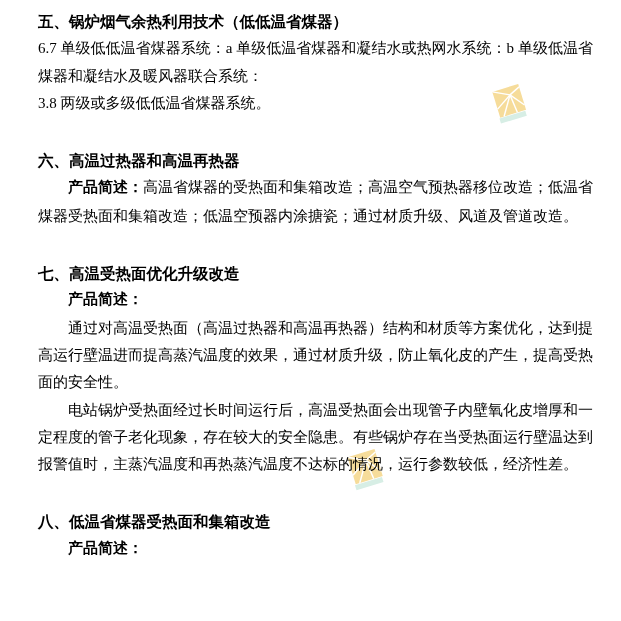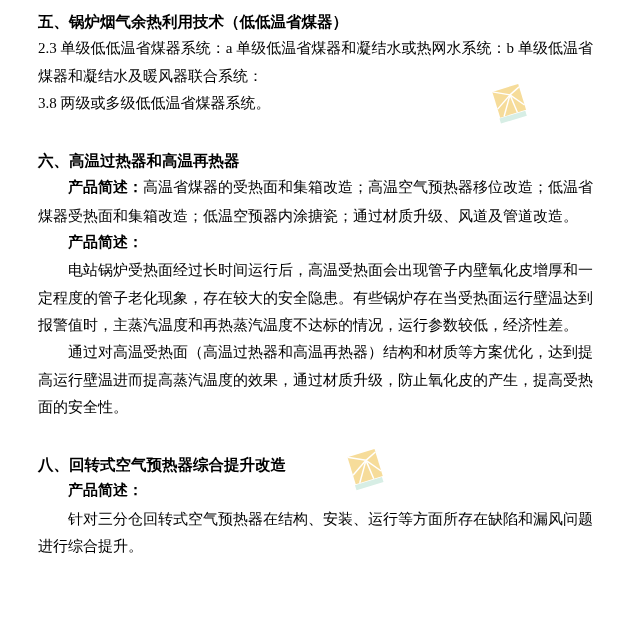--- a/index.html
+++ b/index.html
@@ -80,27 +80,27 @@
       <line x1="23" y1="11" x2="25" y2="30"></line>
       <line x1="23" y1="11" x2="34" y2="25"></line>
       <line x1="23" y1="11" x2="34" y2="6"></line>
     </g>
   </g>
 </svg>
 
 <div class="doc">
 
   <h2 class="first">五、锅炉烟气余热利用技术（低低温省煤器）</h2>
-  <p>2.3 单级低低温省煤器系统：a 单级低温省煤器和凝结水或热网水系统：b 单级低温省煤器和凝结水及暖风器联合系统：</p>
+  <p>6.7 单级低低温省煤器系统：a 单级低温省煤器和凝结水或热网水系统：b 单级低温省煤器和凝结水及暖风器联合系统：</p>
   <p>3.8 两级或多级低低温省煤器系统。</p>
 
   <h2>六、高温过热器和高温再热器</h2>
   <p class="indent"><span class="bold">产品简述：</span><span>高温省煤器的受热面和集箱改造；高温空气预热器移位改造；低温省煤器受热面和集箱改造；低温空预器内涂搪瓷；通过材质升级、风道及管道改造。</span></p>
 
+  <h2>七、高温受热面优化升级改造</h2>
   <p class="indent bold">产品简述：</p>
+  <p class="indent">通过对高温受热面（高温过热器和高温再热器）结构和材质等方案优化，达到提高运行壁温进而提高蒸汽温度的效果，通过材质升级，防止氧化皮的产生，提高受热面的安全性。</p>
   <p class="indent">电站锅炉受热面经过长时间运行后，高温受热面会出现管子内壁氧化皮增厚和一定程度的管子老化现象，存在较大的安全隐患。有些锅炉存在当受热面运行壁温达到报警值时，主蒸汽温度和再热蒸汽温度不达标的情况，运行参数较低，经济性差。</p>
-  <p class="indent">通过对高温受热面（高温过热器和高温再热器）结构和材质等方案优化，达到提高运行壁温进而提高蒸汽温度的效果，通过材质升级，防止氧化皮的产生，提高受热面的安全性。</p>
 
-  <h2>八、回转式空气预热器综合提升改造</h2>
+  <h2>八、低温省煤器受热面和集箱改造</h2>
   <p class="indent bold">产品简述：</p>
-  <p class="indent">针对三分仓回转式空气预热器在结构、安装、运行等方面所存在缺陷和漏风问题进行综合提升。</p>
 
 </div>
 
 </body></html>

